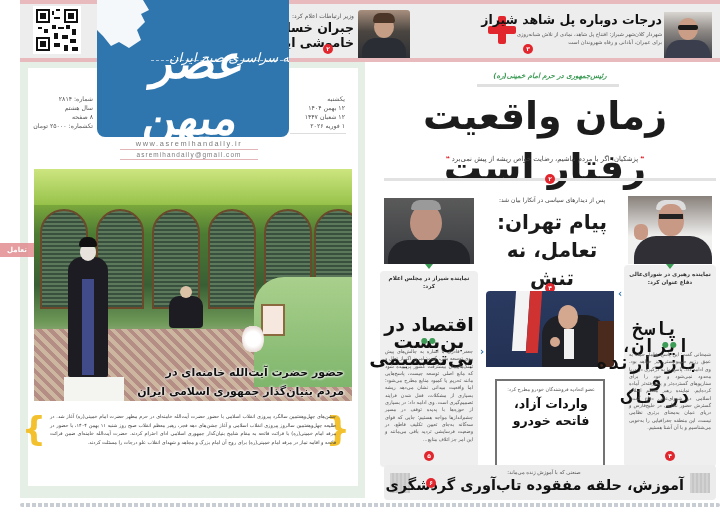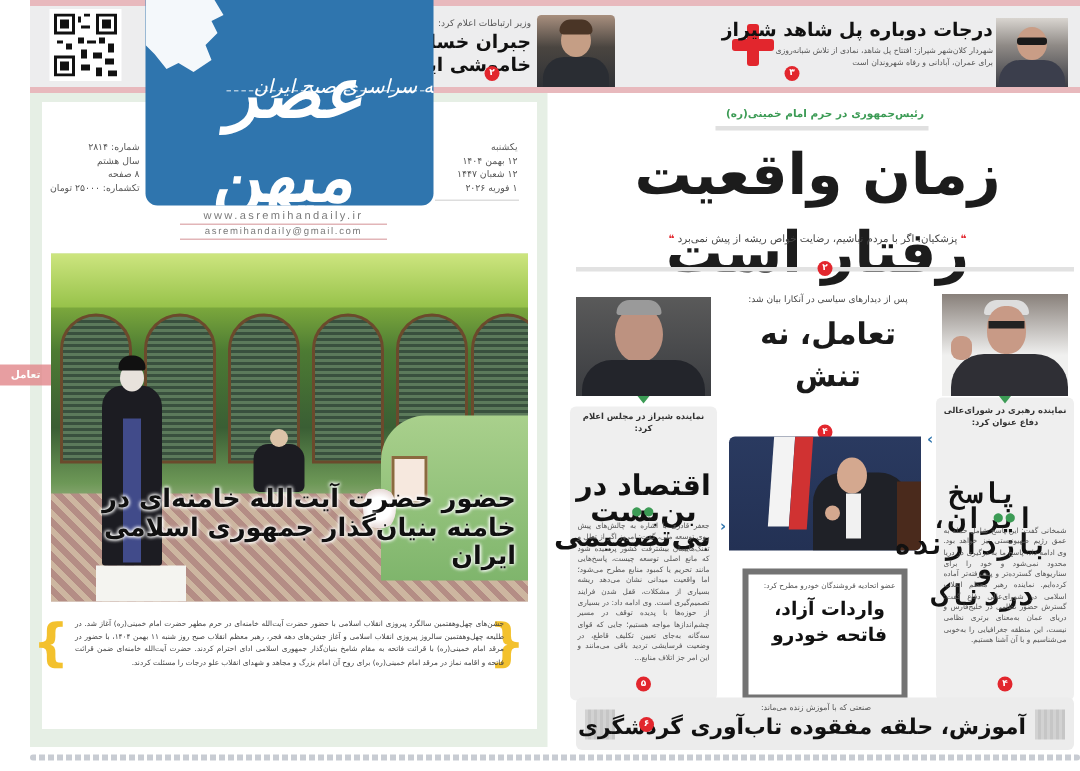--- a/index.html
+++ b/index.html
@@ -60,32 +60,32 @@
   .main-photo .tomb { position: absolute; left: 220px; top: 108px; width: 98px; height: 110px; background: linear-gradient(180deg, #a9d08c, #7fb56c); border-radius: 30px 0 0 0; }
   .main-photo .portrait { position: absolute; left: 227px; top: 135px; width: 24px; height: 32px; background: #f6e8de; border: 2px solid #8b6a3f; }
   .main-photo .figure { position: absolute; left: 34px; top: 88px; width: 40px; height: 120px; background: #1c1c22; border-radius: 14px 14px 2px 2px; }
   .main-photo .figure .robe { position: absolute; left: 14px; top: 22px; width: 12px; height: 96px; background: #414b8a; }
   .main-photo .figure .head { position: absolute; left: 12px; top: -14px; width: 16px; height: 18px; border-radius: 50%; background: #e8e2dc; }
   .main-photo .figure .turban { position: absolute; left: 11px; top: -20px; width: 18px; height: 10px; border-radius: 8px 8px 2px 2px; background: #111; }
   .main-photo .rug { position: absolute; left: 30px; top: 208px; width: 60px; height: 24px; background: #f4f4f0; }
   .main-photo .seated { position: absolute; left: 135px; top: 127px; width: 34px; height: 32px; background: #1c1c22; border-radius: 10px 10px 4px 4px; }
   .main-photo .seated .head { position: absolute; left: 11px; top: -10px; width: 12px; height: 12px; border-radius: 50%; background: #dcc3a8; }
   .main-photo .flowers { position: absolute; left: 208px; top: 155px; width: 22px; height: 30px; border-radius: 50%; background: radial-gradient(circle, #ffffff 40%, #e7d9d6 70%, transparent 72%); }
-  .main-photo .caption { position: absolute; right: 8px; bottom: 20px; font-size: 17px; line-height: 19px; font-weight: bold; color: #111; text-shadow: 0 0 3px #fff, 0 0 3px #fff, 0 0 2px #fff; }
+  .main-photo .caption { position: absolute; right: 8px; bottom: 0; font-size: 11px; line-height: 19px; font-weight: bold; color: #111; text-shadow: 0 0 3px #fff, 0 0 3px #fff, 0 0 2px #fff; }
 
   .lead-box { left: 36px; top: 411px; width: 314px; height: 36px; }
   .lead-box .brace { position: absolute; top: 0; width: 10px; height: 36px; color: #f3c12d; font-size: 34px; line-height: 36px; font-weight: bold; text-align: center; }
   .lead-box .text { position: absolute; left: 14px; top: 1px; width: 286px; font-size: 4.9px; line-height: 8.5px; color: #444; text-align: justify; }
 
   .side-tag { left: 0; top: 243px; width: 34px; height: 14px; background: #e2878a; color: #fff; font-size: 7px; font-weight: bold; line-height: 14px; text-align: center; opacity: 0.8; }
 
   .wavy { left: 20px; top: 503px; width: 700px; height: 4px; background: repeating-linear-gradient(90deg, #c8ccd3 0 4px, transparent 4px 6px); border-radius: 2px; }
 
   
-  .kicker-main { left: 470px; top: 72px; width: 160px; text-align: center; font-size: 7px; font-weight: bold; color: #3c9b55; }
+  .kicker-main { left: 470px; top: 72px; width: 160px; text-align: center; font-size: 7px; font-style: italic; font-weight: bold; color: #3c9b55; }
   .kicker-rule { left: 477px; top: 84px; width: 142px; height: 3px; background: #e0e0e0; }
   .headline { left: 380px; top: 90px; width: 330px; text-align: center; font-size: 38px; line-height: 52px; font-weight: bold; color: #1c1c1c; letter-spacing: -1px; }
   .subhead { left: 420px; top: 155px; width: 250px; text-align: center; font-size: 6.8px; color: #444; }
   .subhead .q { color: #e2262d; font-weight: bold; }
   .main-rule { left: 384px; top: 178px; width: 332px; height: 3px; background: #e2e2e2; }
 
   
   .col-left { left: 380px; top: 271px; width: 98px; height: 196px; background: #efefef; border-radius: 4px; }
   .col-left-photo { left: 384px; top: 198px; width: 90px; height: 66px; background: linear-gradient(180deg, #5a5a5a 0%, #3a3c40 100%); }
   .col-left-photo .face { position: absolute; left: 26px; top: 6px; width: 32px; height: 38px; border-radius: 50%; background: #bd9280; }
@@ -112,21 +112,21 @@
   .center-title { left: 486px; top: 208px; width: 132px; text-align: center; font-size: 20px; line-height: 28px; font-weight: bold; color: #1a1a1a; }
   .center-photo { left: 486px; top: 291px; width: 128px; height: 76px; background: linear-gradient(180deg, #2a3a60 0%, #233154 100%); border-radius: 4px 0 4px 0; overflow: hidden; }
   .center-photo .flag-w { position: absolute; left: 28px; top: 0; width: 14px; height: 60px; background: #f3f3f3; transform: skewX(-4deg); }
   .center-photo .flag-r { position: absolute; left: 42px; top: 0; width: 12px; height: 62px; background: #d03232; transform: skewX(-4deg); }
   .center-photo .person { position: absolute; left: 56px; top: 24px; width: 64px; height: 52px; border-radius: 20px 20px 0 0; background: #1f2127; }
   .center-photo .face { position: absolute; left: 72px; top: 14px; width: 20px; height: 24px; border-radius: 50%; background: #d4a88f; }
   .center-photo .shirt { position: absolute; left: 78px; top: 38px; width: 10px; height: 30px; background: #f1f1f1; }
   .center-photo .chair { position: absolute; left: 112px; top: 30px; width: 16px; height: 46px; background: #4a2a1c; }
   .center-photo .hand { position: absolute; left: 64px; top: 46px; width: 10px; height: 10px; border-radius: 50%; background: #d4a88f; }
 
-  .center-box { left: 495px; top: 379px; width: 110px; height: 88px; border: 4px solid #737373; background: #fff; }
+  .center-box { left: 495px; top: 379px; width: 110px; height: 88px; border: 2px solid #737373; background: #fff; }
   .center-box .kicker { position: absolute; left: 0; top: 5px; width: 108px; text-align: center; font-size: 4.9px; color: #555; }
   .center-box .title { position: absolute; left: 0; top: 14px; width: 108px; text-align: center; font-size: 12.5px; line-height: 17px; font-weight: bold; color: #111; }
 
   
   .bottom-strip { left: 384px; top: 465px; width: 332px; height: 35px; background: #ececec; border-radius: 4px; }
   .bottom-strip .kicker { position: absolute; left: 80px; top: 4px; width: 160px; text-align: center; font-size: 5.2px; color: #555; }
   .bottom-strip .title { position: absolute; left: 60px; top: 12px; width: 240px; text-align: center; font-size: 14.5px; font-weight: bold; color: #111; white-space: nowrap; }
   .bottom-strip .deco-l { position: absolute; left: 6px; top: 8px; width: 20px; height: 20px; background: repeating-linear-gradient(90deg, #d2d2d2 0 2px, #c6c6c6 2px 4px); }
   .bottom-strip .deco-r { position: absolute; right: 6px; top: 8px; width: 20px; height: 20px; background: repeating-linear-gradient(90deg, #d2d2d2 0 2px, #c6c6c6 2px 4px); }
 </style>
@@ -240,21 +240,21 @@
       <div class="head"></div>
     </div>
   <div class="rug"></div>
   <div class="figure">
     <div class="robe"></div>
       <div class="head"></div>
       <div class="turban"></div>
   </div>
   <div class="caption">
     <div>حضور حضرت آیت‌الله خامنه‌ای در</div>
-    <div>خامنه بنیان‌گذار جمهوری اسلامی ایران</div>
+    <div>مردم بنیان‌گذار جمهوری اسلامی ایران</div>
   </div>
 </div>
 
 <div class="abs lead-box">
   <div class="brace" style="right:0;">{</div>
   <div class="text">جشن‌های چهل‌وهفتمین سالگرد پیروزی انقلاب اسلامی با حضور حضرت آیت‌الله خامنه‌ای در حرم مطهر حضرت امام خمینی(ره) آغاز شد. در طلیعه چهل‌وهفتمین سالروز پیروزی انقلاب اسلامی و آغاز جشن‌های دهه فجر، رهبر معظم انقلاب صبح روز شنبه ۱۱ بهمن ۱۴۰۴، با حضور در مرقد امام خمینی(ره) با قرائت فاتحه به مقام شامخ بنیان‌گذار جمهوری اسلامی ادای احترام کردند. حضرت آیت‌الله خامنه‌ای ضمن قرائت فاتحه و اقامه نماز در مرقد امام خمینی(ره) برای روح آن امام بزرگ و مجاهد و شهدای انقلاب علو درجات را مسئلت کردند.</div>
   <div class="brace" style="left:0;">}</div>
 </div>
 
 <div class="abs side-tag">تعامل</div>
@@ -265,20 +265,21 @@
 <div class="abs subhead">
   <span class="q">❝</span>
   <span>پزشکیان: اگر با مردم نباشیم، رضایت خواص ریشه از پیش نمی‌برد</span>
   <span class="q">❝</span>
 </div>
 <div class="abs main-rule"></div>
 <div class="abs badge" style="left:545px; top:174px;">۲</div>
 
 <div class="abs center-kicker">پس از دیدارهای سیاسی در آنکارا بیان شد:</div>
 <div class="abs center-title">
+  <div>پیام تهران:</div>
   <div>تعامل، نه تنش</div>
 </div>
 <div class="abs badge" style="left:545px; top:283px;">۴</div>
 
 <div class="abs center-photo">
   <div class="flag-w"></div>
     <div class="flag-r"></div>
   <div class="person"></div>
     <div class="face"></div>
     <div class="shirt"></div>

